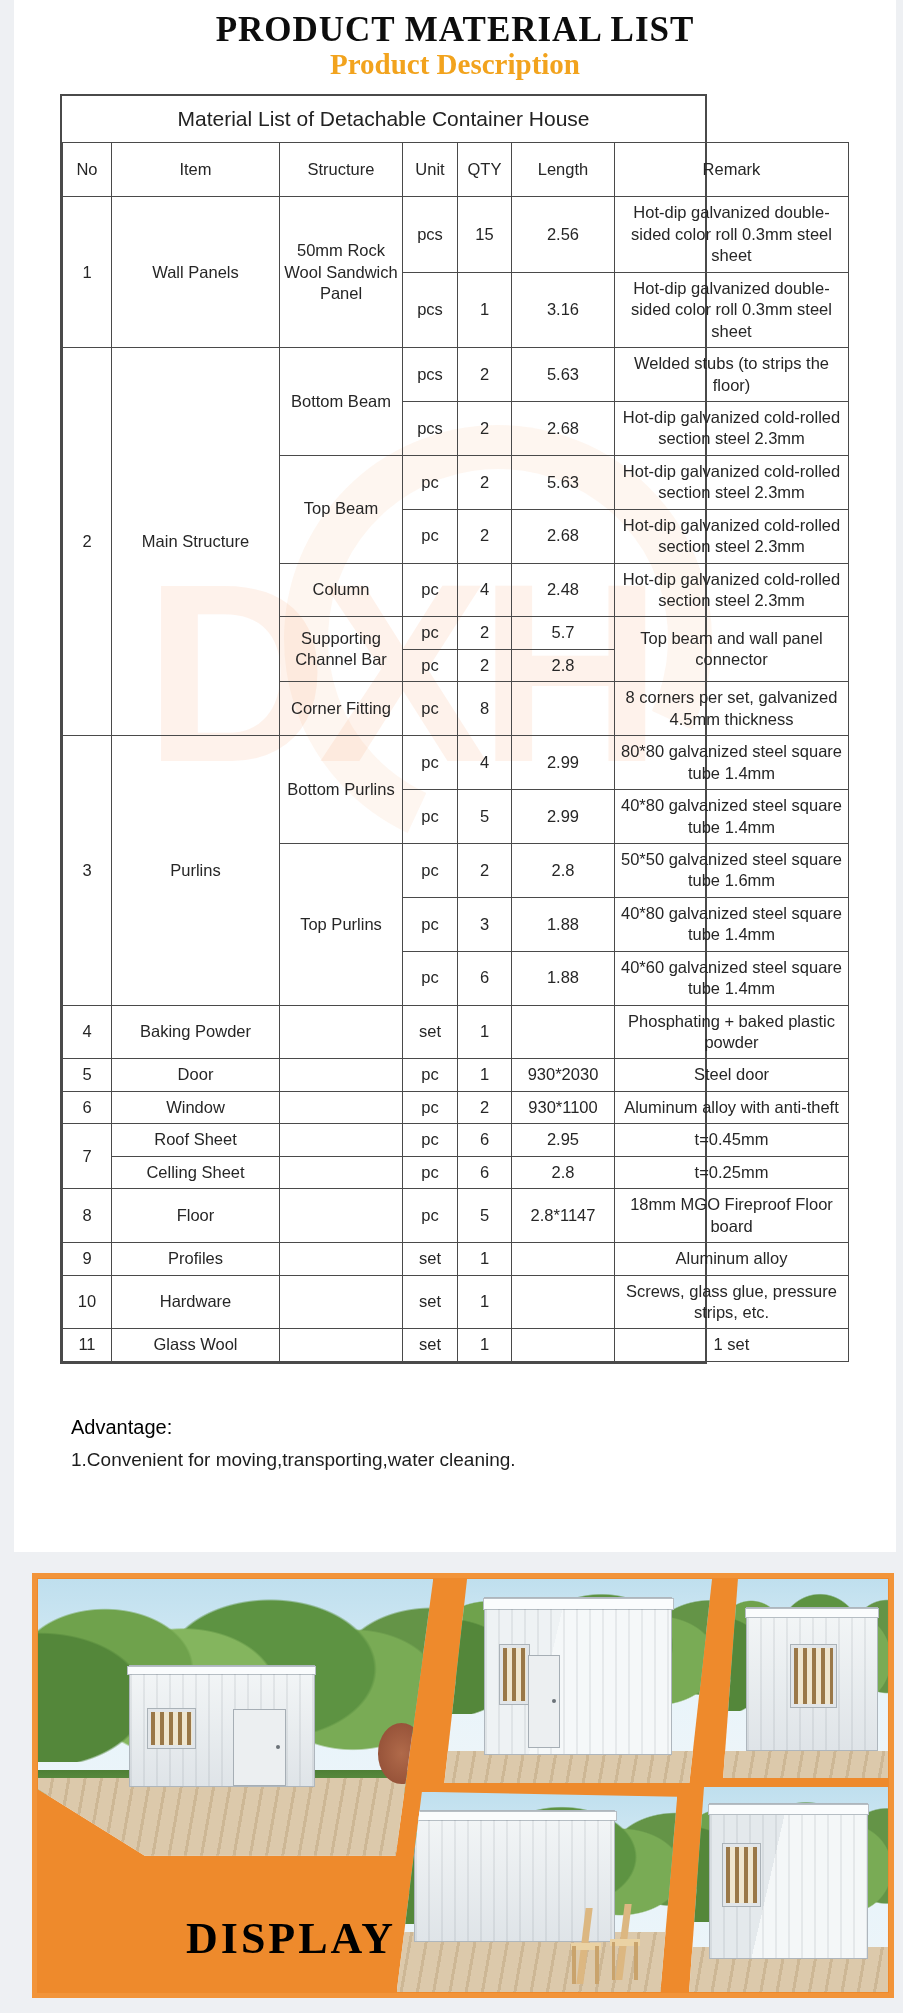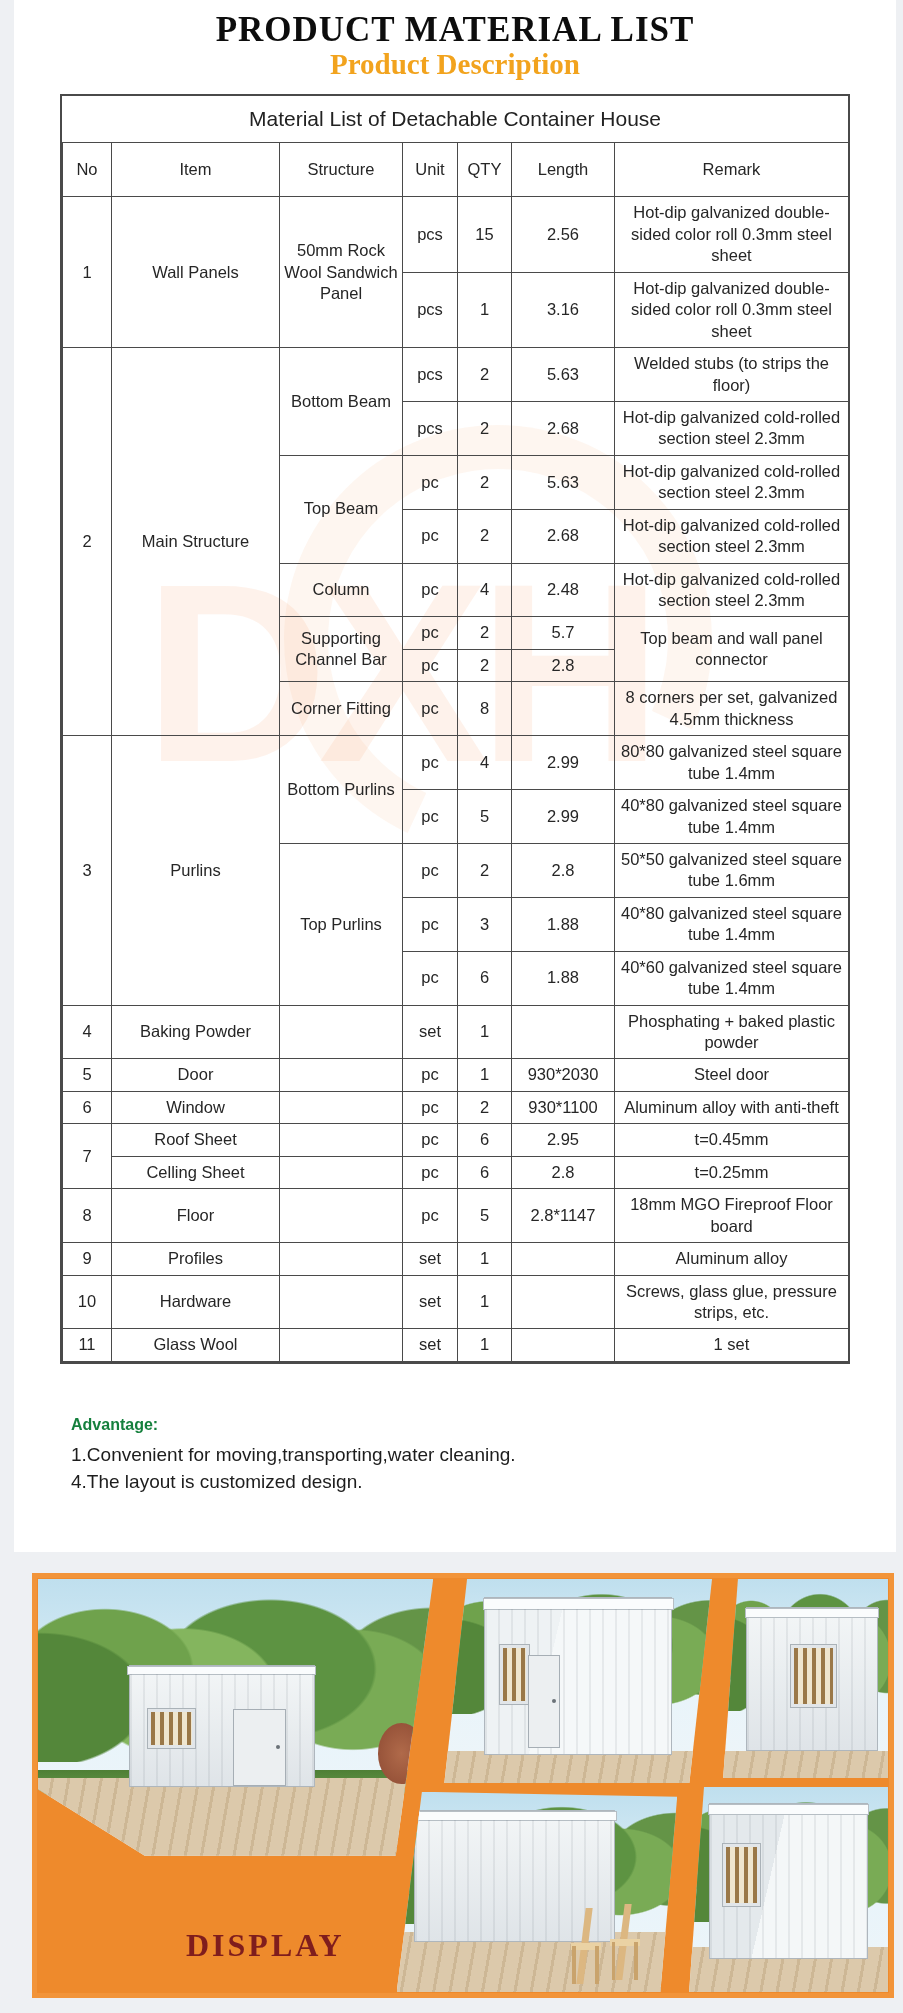--- a/index.html
+++ b/index.html
@@ -15,31 +15,31 @@
     font-family:"Liberation Serif",serif;font-weight:700;font-size:29px;color:#f2a31d;}
 
   
   .dxh-watermark{position:absolute;left:130px;top:545px;z-index:0;
     font-weight:800;font-size:255px;line-height:1;letter-spacing:-10px;
     color:rgba(246,166,112,0.14);font-family:"Liberation Sans",sans-serif;}
   .dxh-watermark::before{content:"";position:absolute;left:140px;top:-120px;width:340px;height:340px;
     border-radius:50%;border:44px solid rgba(246,166,112,0.10);border-bottom-color:transparent;transform:rotate(-20deg);}
 
   
-  .table-box{position:absolute;left:46px;top:94px;width:790px;z-index:1;
+  .table-box{position:absolute;left:46px;top:94px;width:647px;z-index:1;
     border:2px solid #4a4a4a;box-sizing:border-box;background:transparent;}
   .table-title{height:46px;line-height:46px;text-align:center;font-size:21px;color:#222;}
   table.material{width:100%;border-collapse:collapse;table-layout:fixed;}
   table.material th,table.material td{border:1px solid #4a4a4a;text-align:center;vertical-align:middle;
     font-size:16.5px;line-height:1.3;color:#262626;padding:5px 3px;background:transparent;word-wrap:break-word;}
   table.material th{font-weight:400;padding:16px 2px;font-size:16.5px;}
 
   
   .advantage{position:absolute;left:57px;top:1416px;width:800px;z-index:1;}
-  .advantage h3{margin:0 0 8px 0;font-size:16px;color:#15803d;font-weight:700;}
+  .advantage h3{margin:0 0 8px 0;font-size:20px;color:#000000;font-weight:400;}
   .advantage div{font-size:19px;color:#1d1d1d;line-height:1.42;}
 
   
   .bottom-band{position:absolute;left:0;top:1552px;width:903px;height:461px;background:#eef0f3;}
   .collage{position:absolute;left:18px;top:21px;width:862px;height:425px;background:#ee8a2c;
     border:5px solid #f29439;box-sizing:border-box;overflow:hidden;}
   .collage-inner{position:absolute;inset:1px;}
   .photo{position:absolute;overflow:hidden;background:linear-gradient(180deg,#bfdfee 0%,#dbeef7 40%,#e9f4fa 58%,#eef5f8 100%);}
   .trees{position:absolute;left:-5%;right:-5%;top:4%;height:62%;
     background:
@@ -61,21 +61,21 @@
   .window{position:absolute;z-index:2;border:3px solid #e2e6e9;box-shadow:0 0 0 1px #aab2b8;
     background:repeating-linear-gradient(90deg,#9a7848 0 4px,#efe6cf 4px 9px);}
   .bush{position:absolute;width:12%;height:22%;border-radius:50%;background:radial-gradient(#b06a4a,#8d4a33);}
   .chair{position:absolute;width:30px;height:76px;z-index:3;}
   .chair .back{position:absolute;left:34%;top:0;width:24%;height:100%;background:#dcb781;transform:skewX(-7deg);}
   .chair .seat{position:absolute;left:0;top:46%;width:100%;height:9%;background:#ead2a4;}
   .chair .leg{position:absolute;bottom:0;width:12%;height:50%;background:#c9a36c;}
   .photo-wm{position:absolute;left:50%;top:46%;z-index:5;font-weight:800;font-size:150px;
     color:rgba(255,255,255,0.22);letter-spacing:-4px;}
   .display-label{position:absolute;left:148px;bottom:28px;z-index:6;
-    font-family:"Liberation Serif",serif;font-weight:700;font-size:32px;letter-spacing:3px;color:#7f1d1d;}
+    font-family:"Liberation Serif",serif;font-weight:700;font-size:44px;letter-spacing:3px;color:#000000;}
 </style>
 </head>
 <body>
 
 <div class="screen">
   <div class="page">
 
     <div class="page-title">PRODUCT MATERIAL LIST</div>
     <div class="page-subtitle">Product Description</div>
 
@@ -288,21 +288,20 @@
               <td></td>
               <td>1 set</td>
             </tr>
           </tbody>
         </table>
     </div>
 
     <div class="advantage">
       <h3>Advantage:</h3>
       <div>1.Convenient for moving,transporting,water cleaning.</div>
-      <div>4.The layout is customized design.</div>
     </div>
   </div>
 
   <div class="bottom-band">
     <div class="collage">
       <div class="collage-inner">
 
         <div class="photo" style="left:0;top:0;width:46.5%;height:67%;clip-path:polygon(0 0,100% 0,90.5% 100%,27% 100%,0 76%);">
           <div class="trees"></div>
           <div class="grass"></div>

